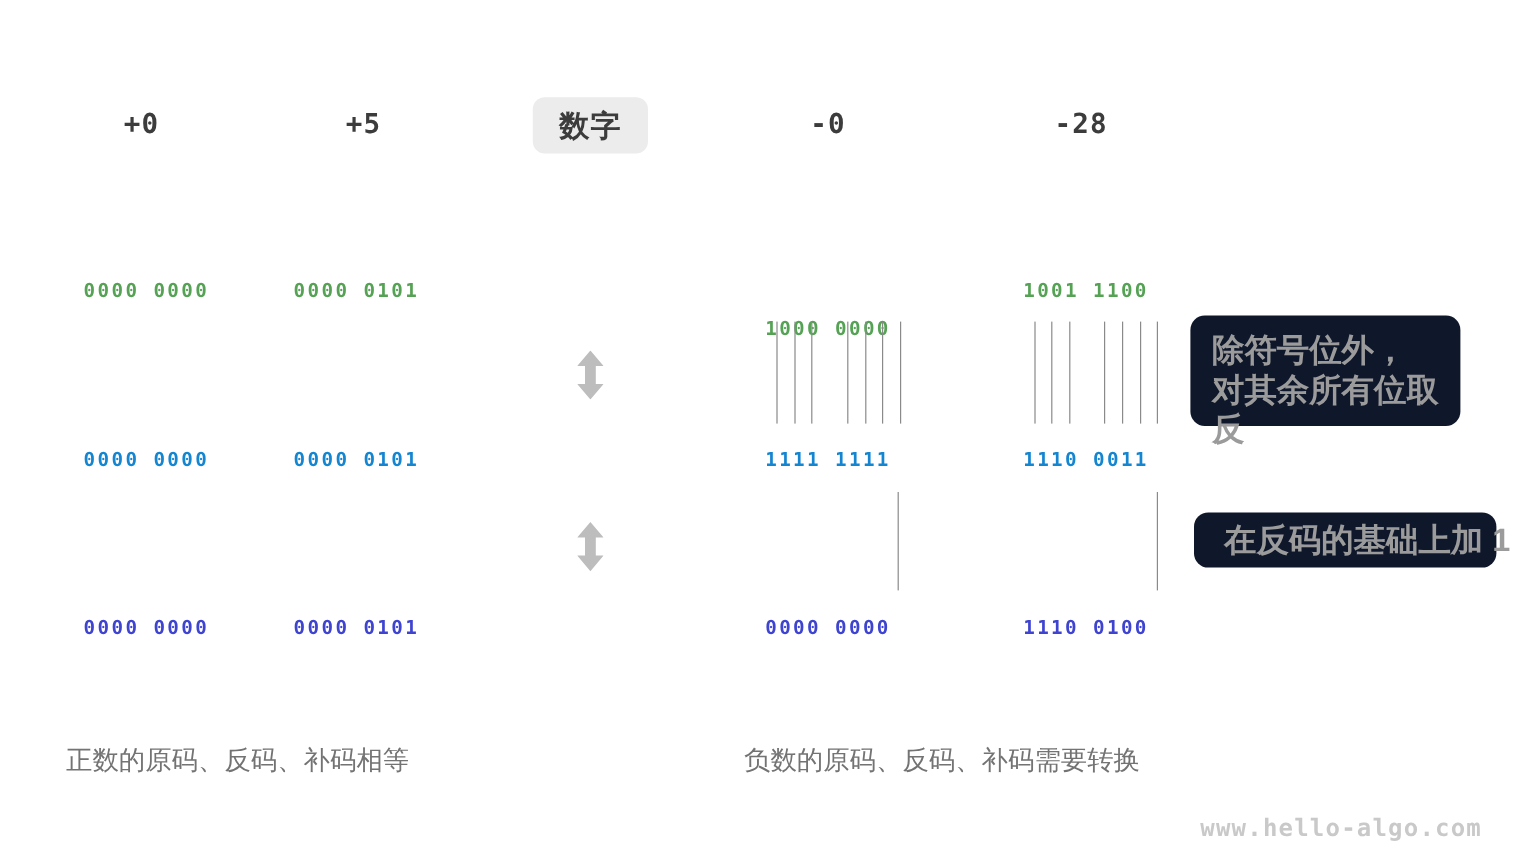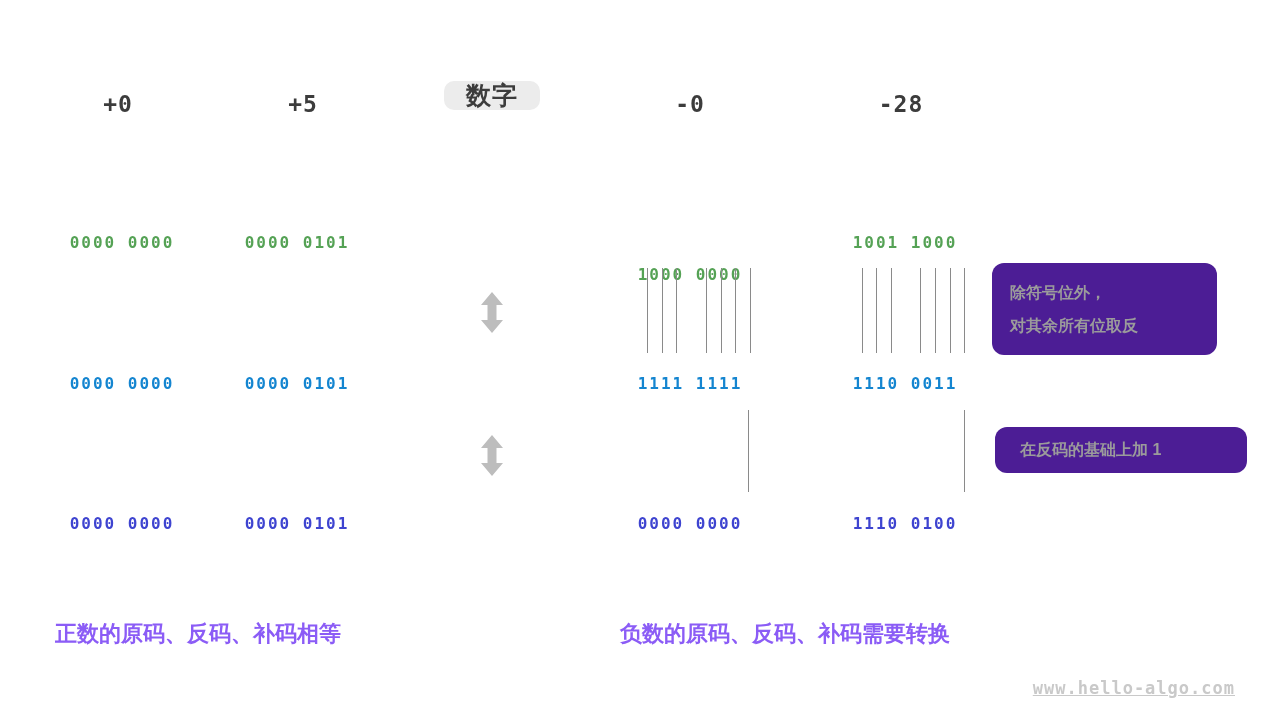--- a/index.html
+++ b/index.html
@@ -18,21 +18,21 @@
   .num-label { font-size: 23px; letter-spacing: 1px; color: #3c3c3c; }
   .binary { font-size: 16px; letter-spacing: 2px; }
   .green  { color: #55a255; }
   .blue   { color: #1485d0; }
   .indigo { color: #3e44d0; }
 
   .tag {
     position: absolute;
     left: 444px;
     width: 96px;
-    height: 29px;
+    height: 47px;
     background: #ececec;
     border-radius: 10px;
     display: flex;
     align-items: center;
     justify-content: center;
     font-size: 25px;
     font-weight: bold;
     letter-spacing: 1px;
   }
   .tag-dark { color: #3c3c3c; }
@@ -42,76 +42,75 @@
     width: 1px;
     background: #8a8a8a;
   }
   .bit-line.group { top: 268px; height: 85px; }
   .bit-line.single { top: 410px; height: 82px; }
 
   .updown-arrow { position: absolute; left: 481px; }
 
   .note-box {
     position: absolute;
-    background: #4c1d95;
+    background: #0f172a;
     border-radius: 12px;
     color: #9b9b9b;
     font-weight: bold;
-    font-size: 16px;
+    font-size: 27px;
   }
   .note-box.two-line {
     left: 992px; top: 263px;
     width: 225px; height: 92px;
     padding: 13px 0 0 18px;
     line-height: 33px;
   }
   .note-box.one-line {
     left: 995px; top: 427px;
     width: 252px; height: 46px;
     display: flex; align-items: center;
     padding-left: 25px;
     white-space: nowrap;
   }
 
   .caption {
     position: absolute;
     top: 619px;
     font-size: 22px;
-    font-weight: bold;
-    color: #8b5cf6;
+    font-weight: normal;
+    color: #737373;
     white-space: nowrap;
   }
   .caption.left { left: 55px; }
   .caption.right { left: 620px; }
 
   .watermark {
     position: absolute;
     top: 678px;
     right: 45px;
-    font-size: 17px;
+    font-size: 20px;
     color: #c9c9c9;
     letter-spacing: 1px;
-    text-decoration: underline;
   }
 </style>
 </head>
 <body>
 
 <div class="canvas">
 
   <span class="center-abs mono num-label" style="left:118px; top:104px;">+0</span>
   <span class="center-abs mono num-label" style="left:303px; top:104px;">+5</span>
   <span class="center-abs mono num-label" style="left:690px; top:104px;">-0</span>
   <span class="center-abs mono num-label" style="left:901px; top:104px;text-align:right;">-28</span>
   <div class="tag tag-dark" style="top:81px;">数字</div>
 
   <span class="center-abs mono binary green" style="left:122px; top:242px;">0000 0000</span>
   <span class="center-abs mono binary green" style="left:297px; top:242px;">0000 0101</span>
   <span class="center-abs mono binary green" style="left:690px; top:242px;margin-top:32px;">1000 0000</span>
-  <span class="center-abs mono binary green" style="left:905px; top:242px;">1001 1000</span>
+  <span class="center-abs mono binary green" style="left:905px; top:242px;">1001 1100</span>
 
   <div class="bit-line group" style="left:647px;"></div>
   <div class="bit-line group" style="left:662px;"></div>
   <div class="bit-line group" style="left:676px;"></div>
   <div class="bit-line group" style="left:706px;"></div>
   <div class="bit-line group" style="left:721px;"></div>
   <div class="bit-line group" style="left:735px;"></div>
   <div class="bit-line group" style="left:750px;"></div>
   <div class="bit-line group" style="left:862px;"></div>
   <div class="bit-line group" style="left:876px;"></div>

